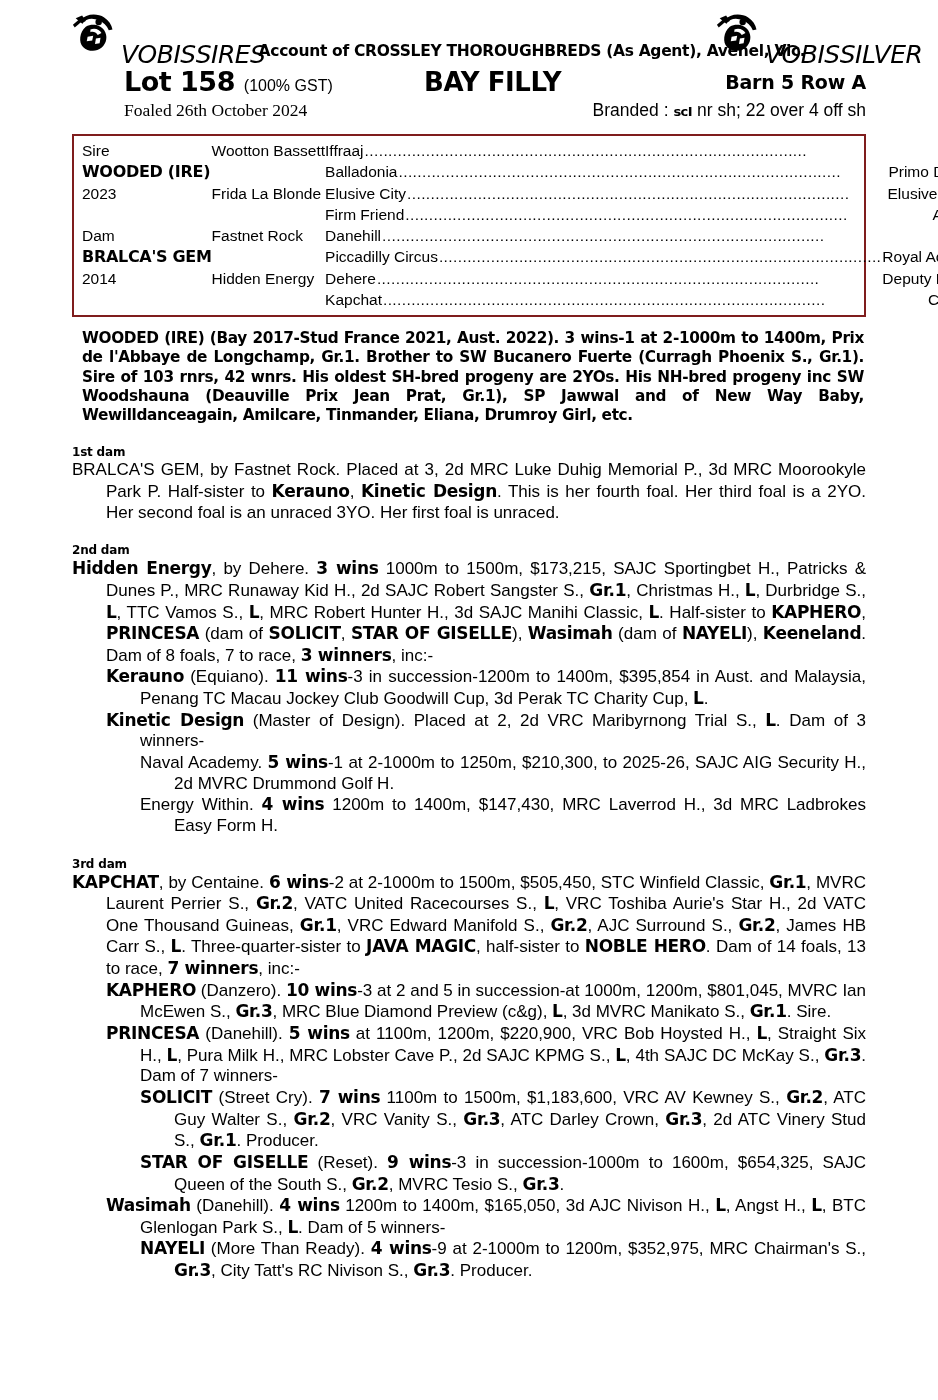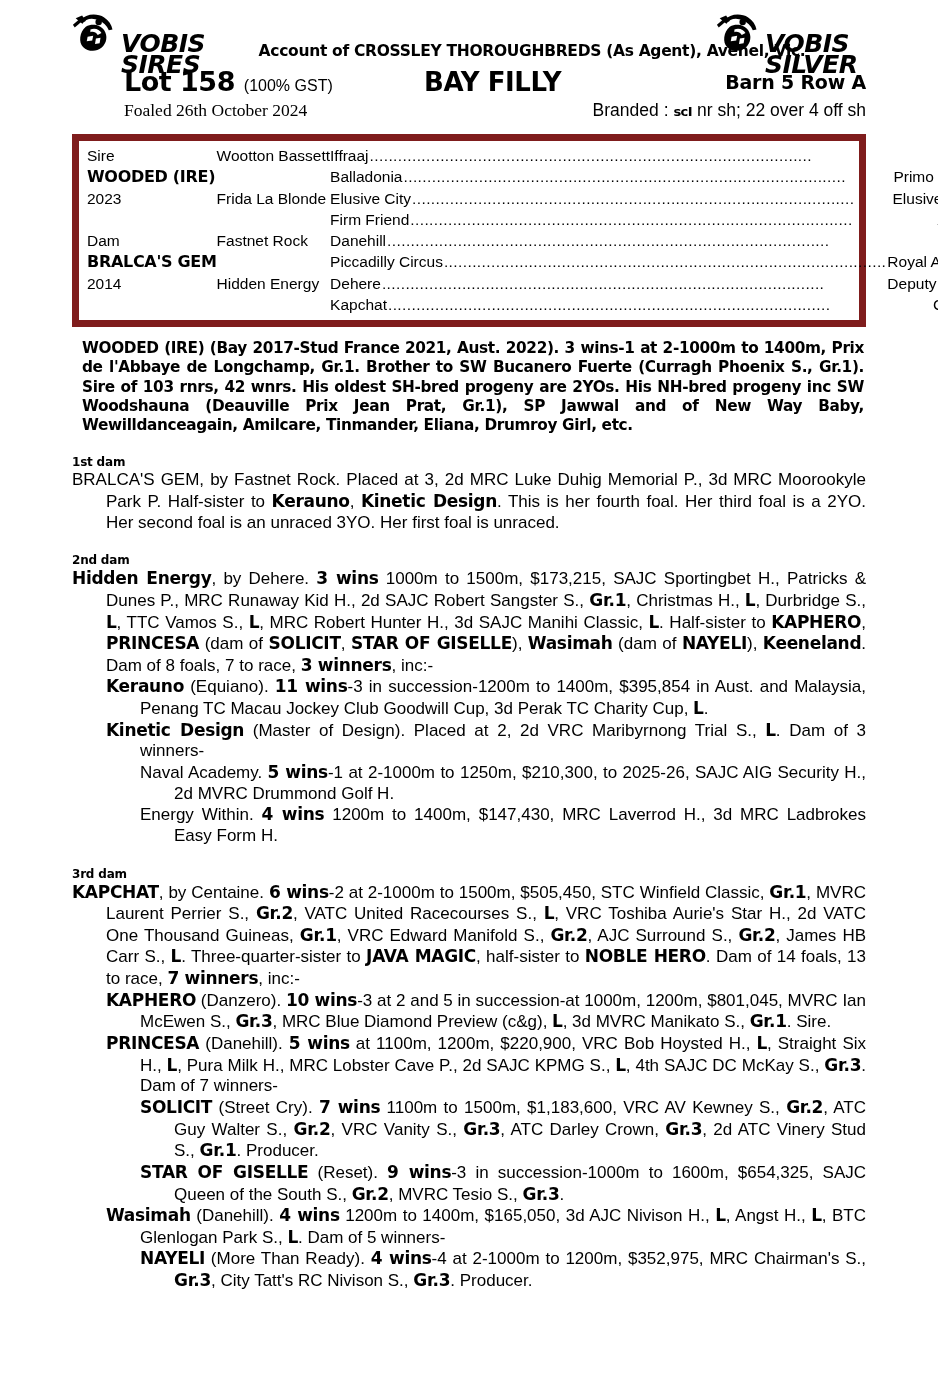--- a/index.html
+++ b/index.html
@@ -35,24 +35,24 @@
     height: 56px;
     display: flex;
     align-items: center;
     gap: 3px;
   }
   .logo-left { left: 0px; }
   .logo-right { right: 0px; }
   .logo-mark { width: 46px; height: 46px; flex: none; }
   .logo-words {
     display: flex;
-    flex-direction: column;
+    flex-direction: row;
     line-height: 0.84;
     font-family: "DejaVu Sans", sans-serif;
-    font-weight: bold;
+    font-weight: normal;
     font-style: italic;
     letter-spacing: -0.5px;
     margin-top: 40px;
   }
   .logo-words .w1 { font-size: 25px; }
   .logo-words .w2 { font-size: 25px; }
 
   .account-line {
     position: absolute;
     left: 140px;
@@ -118,21 +118,21 @@
   .brandmark {
     font-family: "DejaVu Sans", sans-serif;
     font-weight: bold;
     font-size: 13px;
     letter-spacing: -0.5px;
   }
 
   
   .ped-wrap {
     margin: 6px 72px 0 72px;
-    border: 7px solid #7f1d1d;
+    border: 2px solid #7f1d1d;
     padding: 4px 6px 5px 8px;
   }
   .ped-table {
     width: 100%;
     border-collapse: collapse;
     font-size: 15.5px;
     line-height: 1.36;
   }
   .ped-table td { padding: 0; vertical-align: top; white-space: nowrap; }
   .col-a { width: 200px; }
@@ -380,17 +380,17 @@
       </div>
 
     <div class="dam-head">3rd dam</div>
     <div>
         <p class="e lvl0"><b class="n hang">KAPCHAT</b><span>, by Centaine. </span><b class="n">6 wins</b><span>-2 at 2-1000m to 1500m, $505,450, STC Winfield Classic, </span><b class="n">Gr.1</b><span>, MVRC Laurent Perrier S., </span><b class="n">Gr.2</b><span>, VATC United Racecourses S., </span><b class="n">L</b><span>, VRC Toshiba Aurie's Star H., 2d VATC One Thousand Guineas, </span><b class="n">Gr.1</b><span>, VRC Edward Manifold S., </span><b class="n">Gr.2</b><span>, AJC Surround S., </span><b class="n">Gr.2</b><span>, James HB Carr S., </span><b class="n">L</b><span>. Three-quarter-sister to </span><b class="n">JAVA MAGIC</b><span>, half-sister to </span><b class="n">NOBLE HERO</b><span>. Dam of 14 foals, 13 to race, </span><b class="n">7 winners</b><span>, inc:-</span></p>
         <p class="e lvl1"><b class="n hang">KAPHERO</b><span> (Danzero). </span><b class="n">10 wins</b><span>-3 at 2 and 5 in succession-at 1000m, 1200m, $801,045, MVRC Ian McEwen S., </span><b class="n">Gr.3</b><span>, MRC Blue Diamond Preview (c&amp;g), </span><b class="n">L</b><span>, 3d MVRC Manikato S., </span><b class="n">Gr.1</b><span>. Sire.</span></p>
         <p class="e lvl1"><b class="n hang">PRINCESA</b><span> (Danehill). </span><b class="n">5 wins</b><span> at 1100m, 1200m, $220,900, VRC Bob Hoysted H., </span><b class="n">L</b><span>, Straight Six H., </span><b class="n">L</b><span>, Pura Milk H., MRC Lobster Cave P., 2d SAJC KPMG S., </span><b class="n">L</b><span>, 4th SAJC DC McKay S., </span><b class="n">Gr.3</b><span>. Dam of 7 winners-</span></p>
         <p class="e lvl2"><b class="n hang">SOLICIT</b><span> (Street Cry). </span><b class="n">7 wins</b><span> 1100m to 1500m, $1,183,600, VRC AV Kewney S., </span><b class="n">Gr.2</b><span>, ATC Guy Walter S., </span><b class="n">Gr.2</b><span>, VRC Vanity S., </span><b class="n">Gr.3</b><span>, ATC Darley Crown, </span><b class="n">Gr.3</b><span>, 2d ATC Vinery Stud S., </span><b class="n">Gr.1</b><span>. Producer.</span></p>
         <p class="e lvl2"><b class="n hang">STAR OF GISELLE</b><span> (Reset). </span><b class="n">9 wins</b><span>-3 in succession-1000m to 1600m, $654,325, SAJC Queen of the South S., </span><b class="n">Gr.2</b><span>, MVRC Tesio S., </span><b class="n">Gr.3</b><span>.</span></p>
         <p class="e lvl1"><b class="n hang">Wasimah</b><span> (Danehill). </span><b class="n">4 wins</b><span> 1200m to 1400m, $165,050, 3d AJC Nivison H., </span><b class="n">L</b><span>, Angst H., </span><b class="n">L</b><span>, BTC Glenlogan Park S., </span><b class="n">L</b><span>. Dam of 5 winners-</span></p>
-        <p class="e lvl2"><b class="n hang">NAYELI</b><span> (More Than Ready). </span><b class="n">4 wins</b><span>-4 at 2-1000m to 1200m, $352,975, MRC Chairman's S., </span><b class="n">Gr.3</b><span>, City Tatt's RC Nivison S., </span><b class="n">Gr.3</b><span>. Producer.</span></p>
+        <p class="e lvl2"><b class="n hang">NAYELI</b><span> (More Than Ready). </span><b class="n">4 wins</b><span>-9 at 2-1000m to 1200m, $352,975, MRC Chairman's S., </span><b class="n">Gr.3</b><span>, City Tatt's RC Nivison S., </span><b class="n">Gr.3</b><span>. Producer.</span></p>
       </div>
 
   </div>
 </div>
 
 </body></html>

